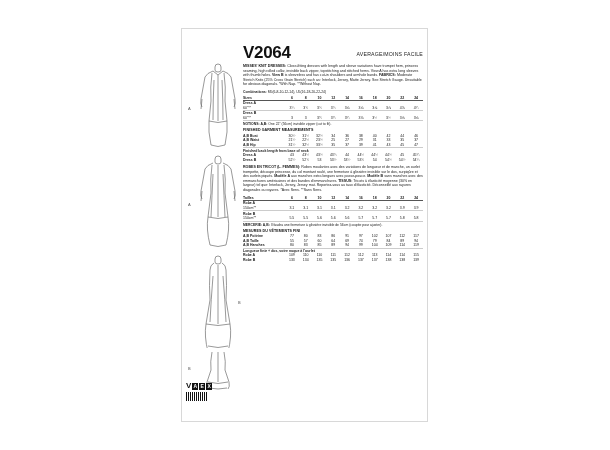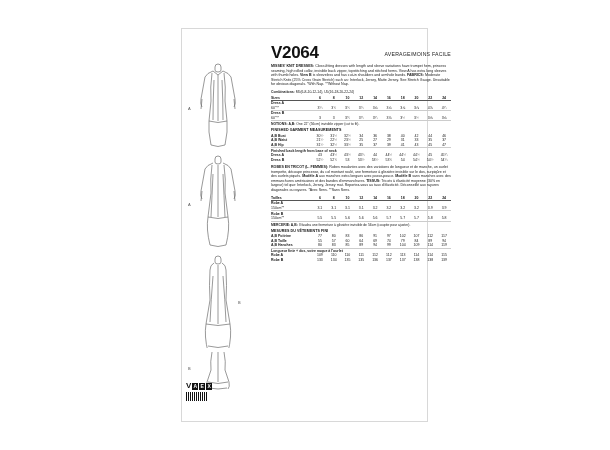--- a/index.html
+++ b/index.html
@@ -47,21 +47,20 @@
     font-size: 4px;
     color: #555;
     letter-spacing: .3px;
   }
   
   .content {
     position: absolute;
     left: 243px;
     top: 44px;
     width: 180px;
-    margin-left: 28px;
   }
   .title {
     font-size: 17px;
     font-weight: bold;
     letter-spacing: -0.3px;
     color: #111;
     line-height: 1;
     display: inline-block;
   }
   .difficulty {

